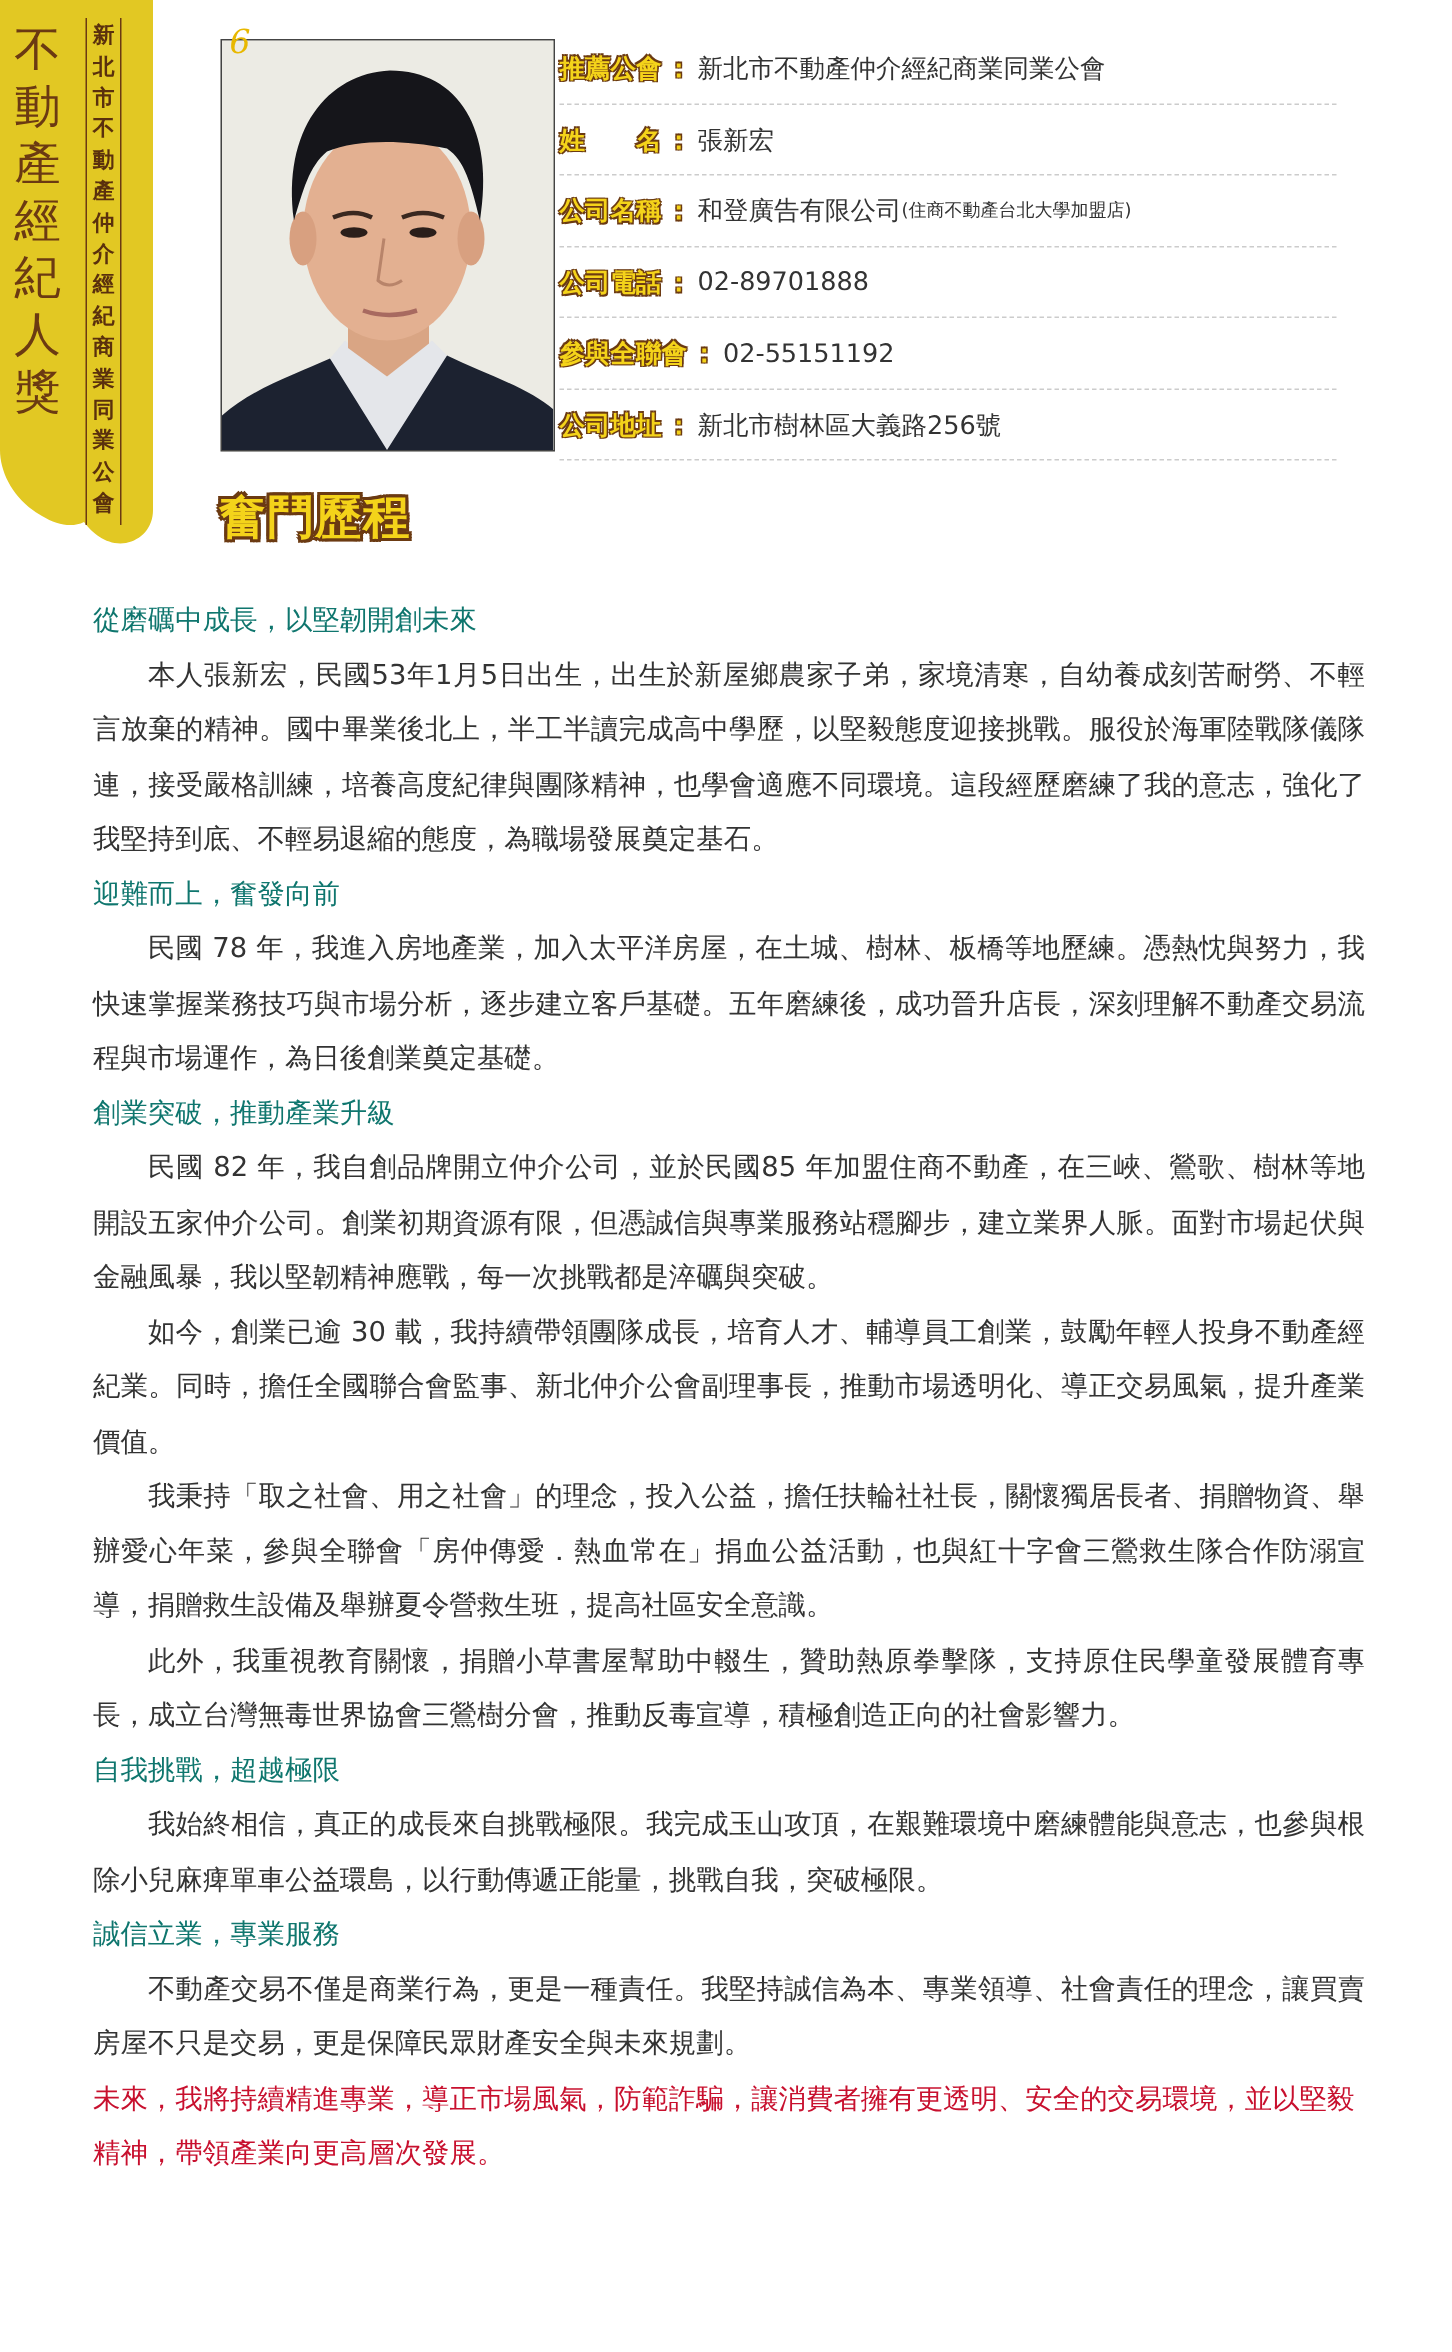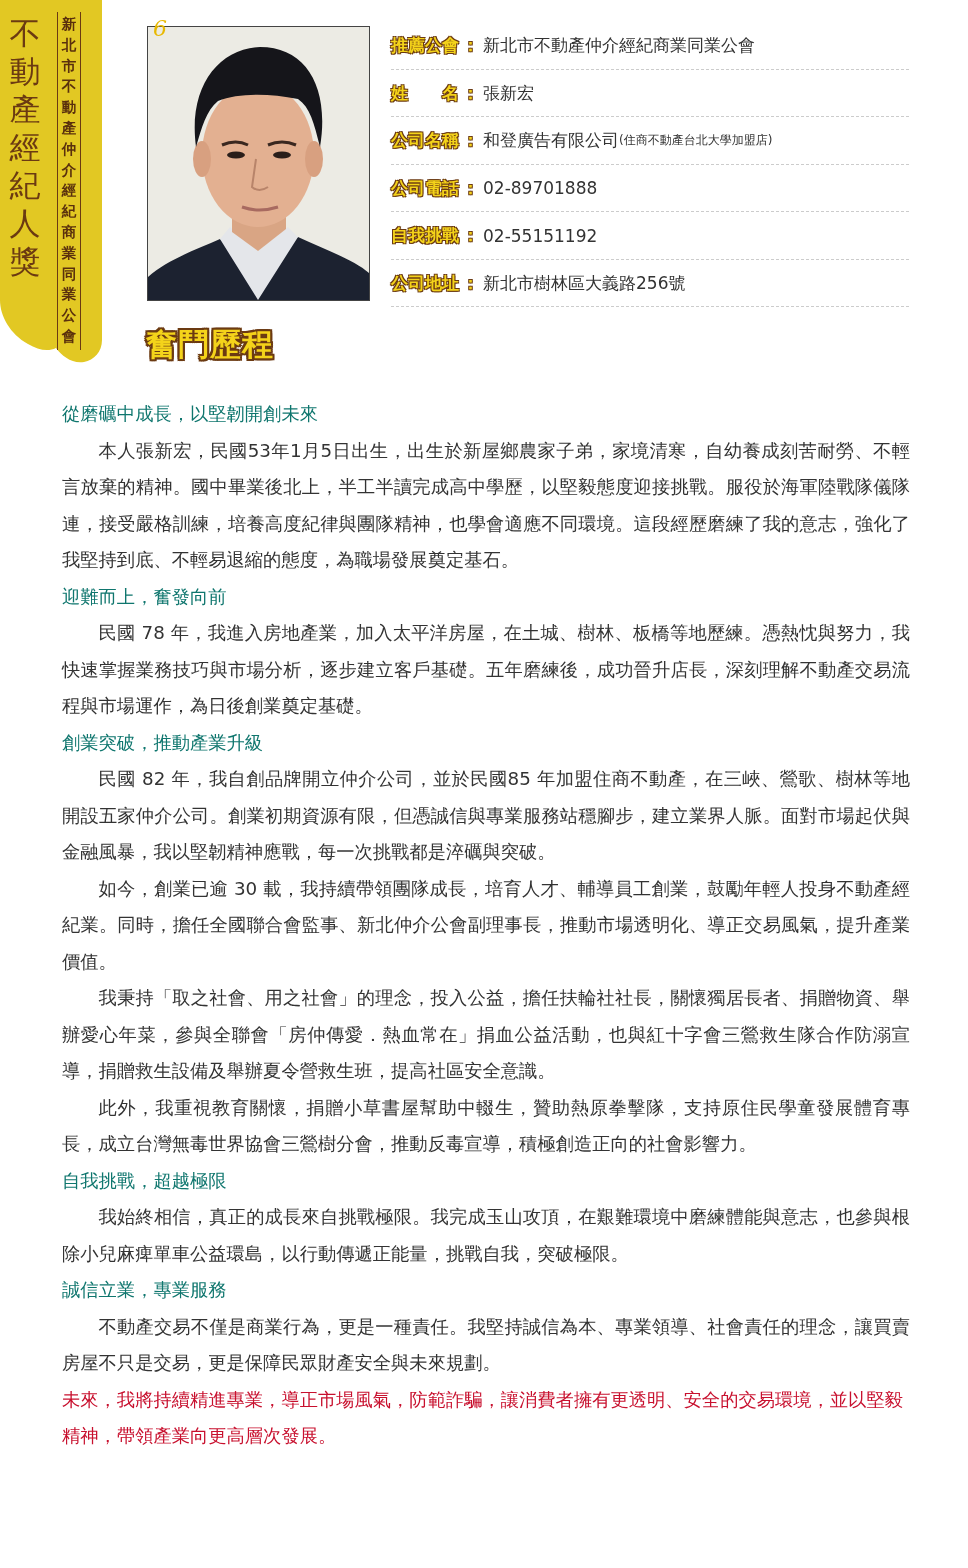--- a/index.html
+++ b/index.html
@@ -19,21 +19,21 @@
                      line-height: 20.8px; color: #5a300d; text-align: center; font-weight: bold; }
   .ribbon-sub-text span { display: block; }
 
   
   .photo { position: absolute; left: 147px; top: 26px; width: 221px; height: 273px;
            border: 1px solid #444; background: #ecebe4; overflow: hidden; }
   .photo-mark { position: absolute; left: 153px; top: 16px; color: #e8b800; font-size: 22px;
                 font-style: italic; font-family: "DejaVu Serif", serif; }
 
   
-  .info { position: absolute; left: 391px; top: 22px; width: 518px; }
+  .info { position: absolute; left: 373px; top: 22px; width: 518px; }
   .info-row { height: 47.5px; border-bottom: 1px dashed #cccccc; display: flex; align-items: center;
               box-sizing: border-box; padding-top: 1px; }
   .info-label { font-size: 17px; font-weight: bold; color: #f4d31a; letter-spacing: 0px;
                 -webkit-text-stroke: 0.8px #6b3a12; paint-order: stroke fill;
                 text-shadow: 1px 1px 0 #6b3a12, -1px -1px 0 #6b3a12, 1px -1px 0 #6b3a12, -1px 1px 0 #6b3a12;
                 white-space: pre; }
   .info-colon { font-size: 17px; font-weight: bold; color: #f4d31a; margin: 0 4px 0 3px;
                 text-shadow: 1px 1px 0 #6b3a12, -1px -1px 0 #6b3a12, 1px -1px 0 #6b3a12, -1px 1px 0 #6b3a12; }
   .info-value { font-size: 17px; color: #333333; }
   .info-note { font-size: 12px; color: #333333; }
@@ -134,21 +134,21 @@
     <span class="info-colon">：</span>
     <span class="info-value">和登廣告有限公司</span>
     <span class="info-note">(住商不動產台北大學加盟店)</span>
   </div>
   <div class="info-row">
     <span class="info-label">公司電話</span>
     <span class="info-colon">：</span>
     <span class="info-value">02-89701888</span>
   </div>
   <div class="info-row">
-    <span class="info-label">自我挑戰</span>
+    <span class="info-label">參與全聯會</span>
     <span class="info-colon">：</span>
     <span class="info-value">02-55151192</span>
   </div>
   <div class="info-row">
     <span class="info-label">公司地址</span>
     <span class="info-colon">：</span>
     <span class="info-value">新北市樹林區大義路256號</span>
   </div>
 </div>
 

